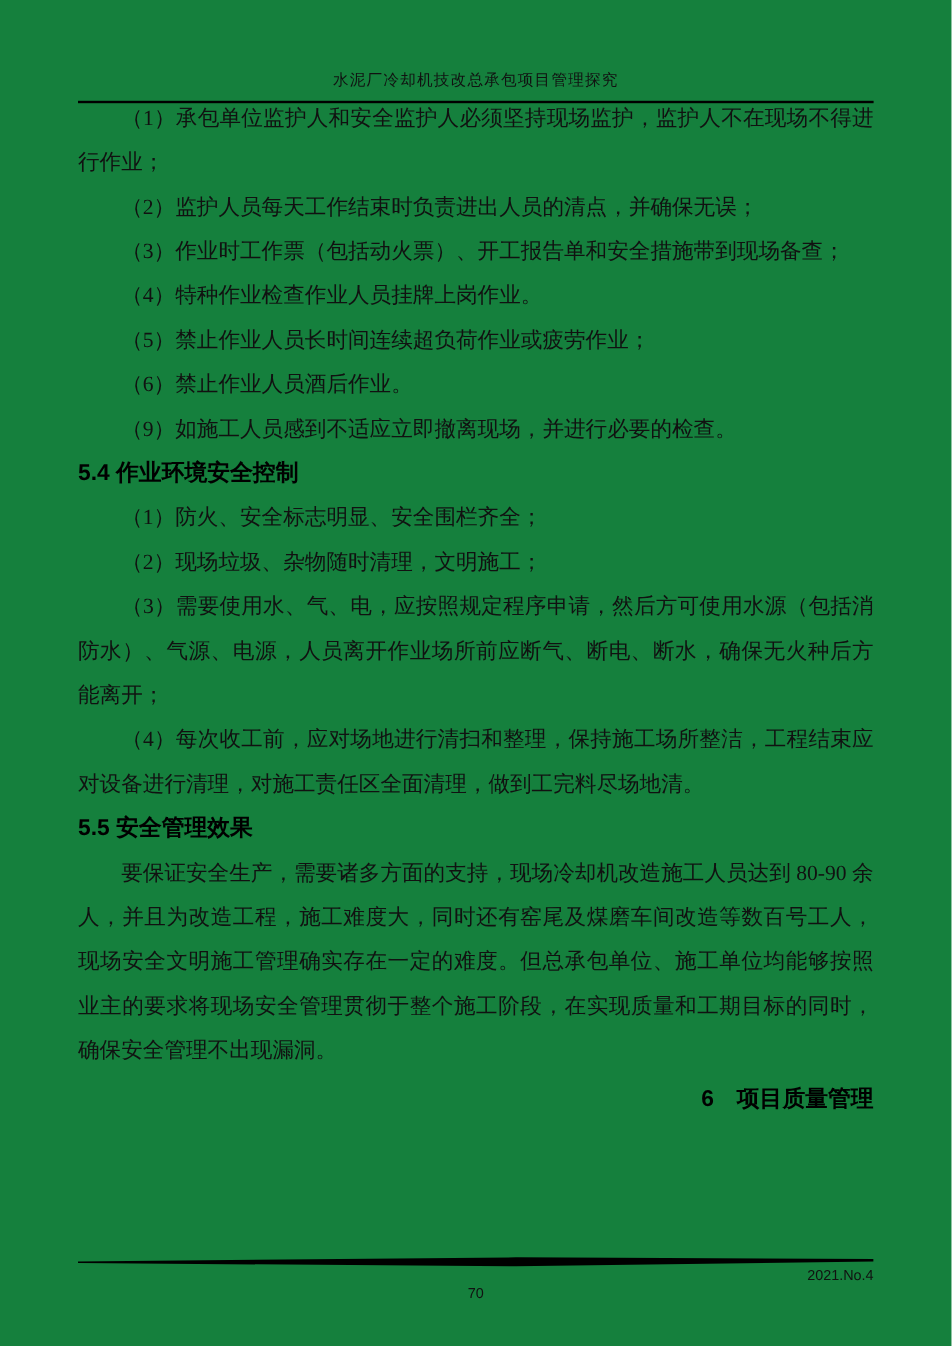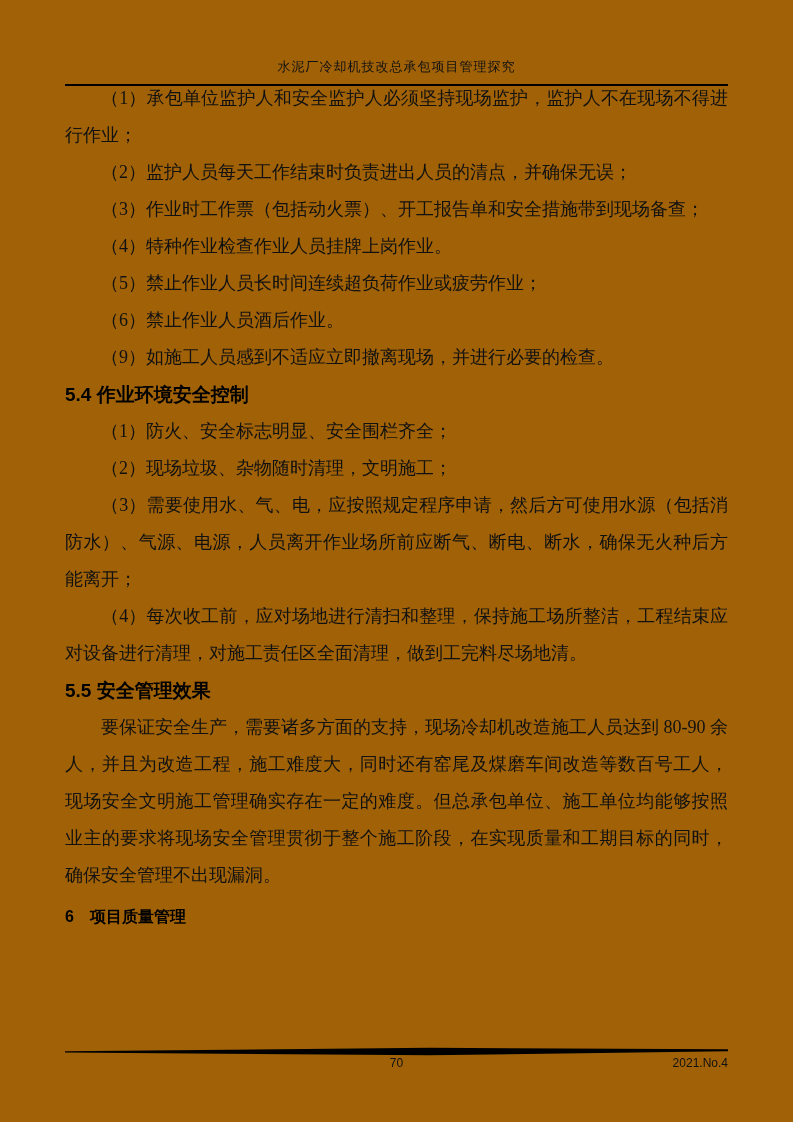--- a/index.html
+++ b/index.html
@@ -4,21 +4,21 @@
 <style>
   html, body {
     margin: 0;
     padding: 0;
     background: #ffffff;
   }
   .page {
     position: relative;
     width: 793px;
     height: 1122px;
-    background: #a16207;
+    background: #15803d;
     overflow: hidden;
     font-family: "Liberation Serif", "DejaVu Serif", serif;
     color: #111111;
     text-decoration: underline;
   }
   .running-head {
     position: absolute;
     top: 58px;
     left: 65px;
     width: 663px;
@@ -54,23 +54,24 @@
     font-family: "Liberation Sans", "DejaVu Sans", sans-serif;
     font-weight: bold;
     font-size: 19px;
     line-height: 37px;
     color: #000000;
   }
   .chapter-heading {
     margin: 3px 0 0 0;
     font-family: "Liberation Sans", "DejaVu Sans", sans-serif;
     font-weight: bold;
-    font-size: 16px;
+    font-size: 19px;
     line-height: 40px;
     color: #000000;
+    text-align: right;
   }
   .footer-rule {
     position: absolute;
     top: 1047px;
     left: 65px;
     width: 663px;
     height: 10px;
   }
   .footer-row {
     position: absolute;
@@ -80,20 +81,21 @@
     height: 18px;
     font-family: "Liberation Sans", "DejaVu Sans", sans-serif;
     font-size: 12px;
     color: #111111;
   }
   .page-number {
     position: absolute;
     left: 0;
     width: 100%;
     text-align: center;
+    margin-top: 15px;
   }
   .issue {
     position: absolute;
     right: 0;
     top: 0;
     margin-left: 36px;
   }
 </style>
 </head>
 <body>

